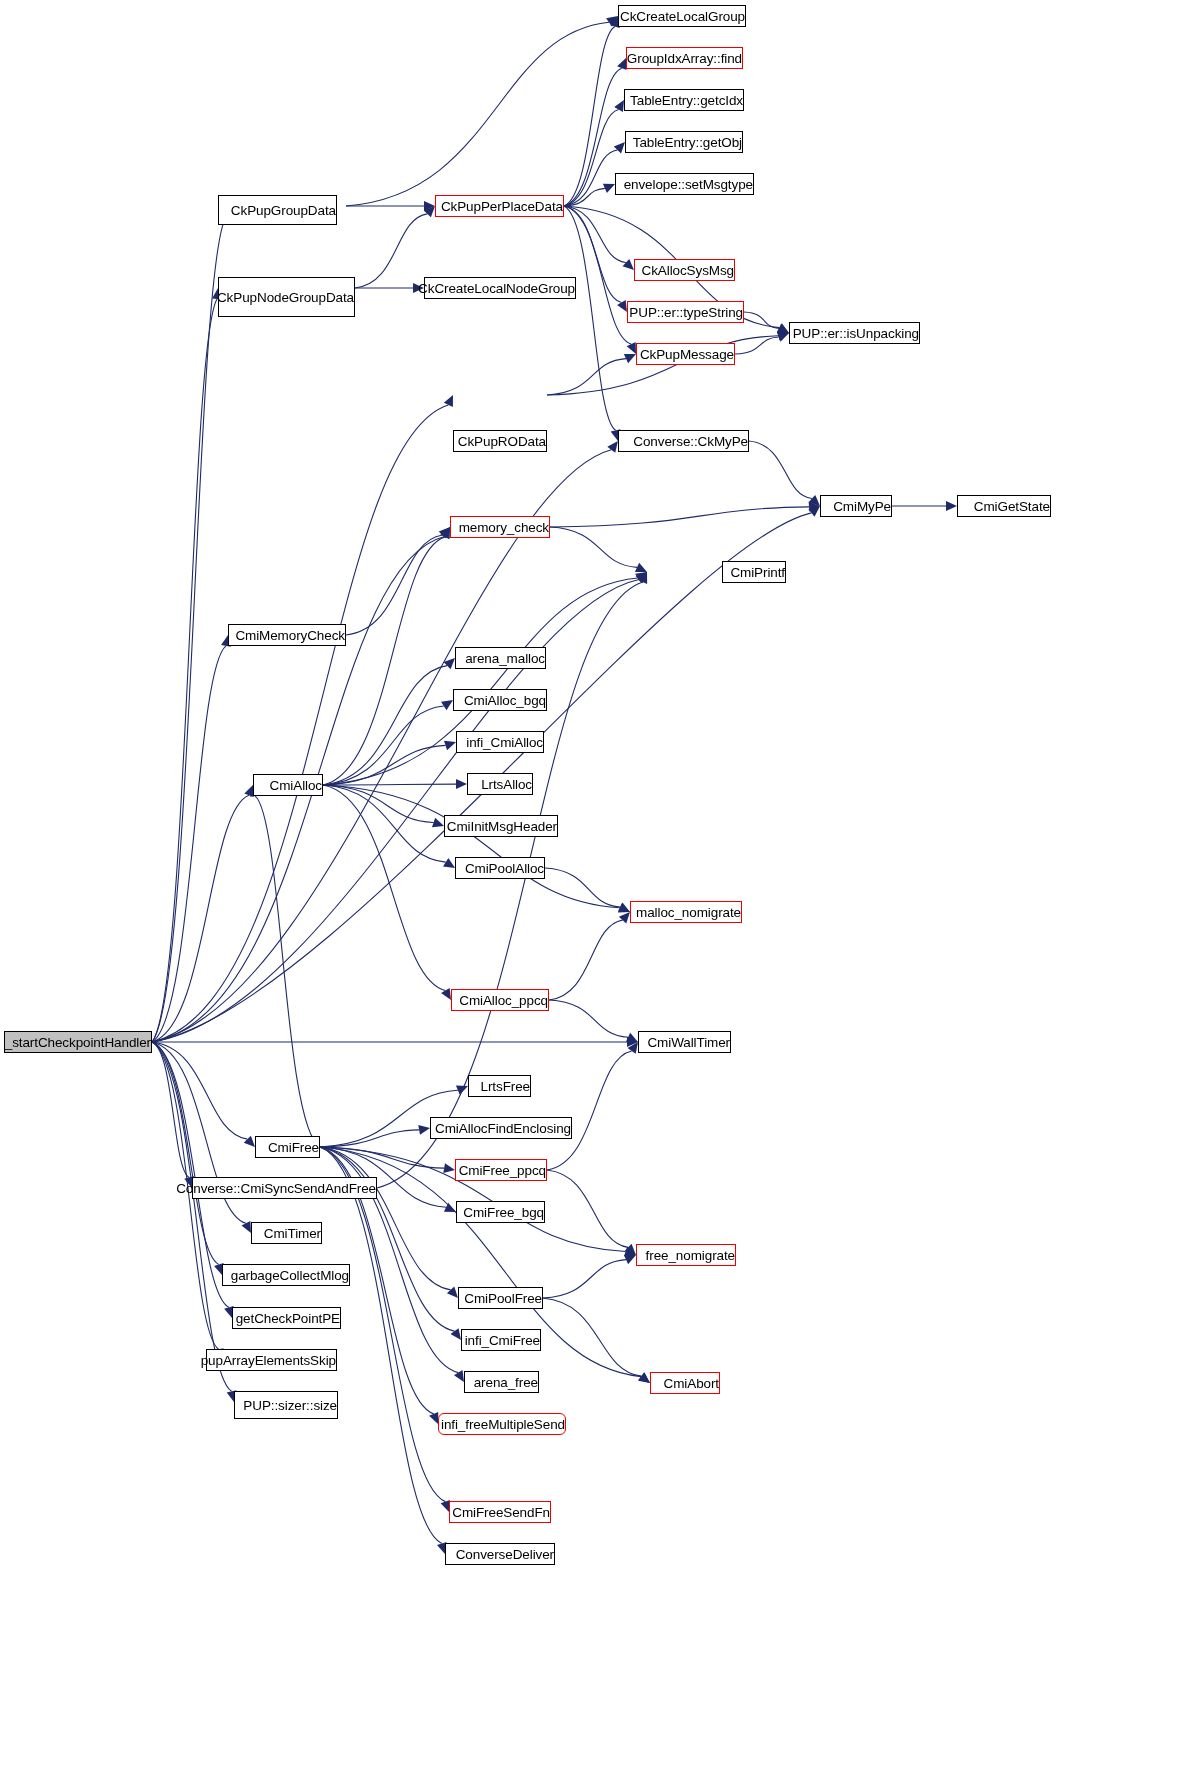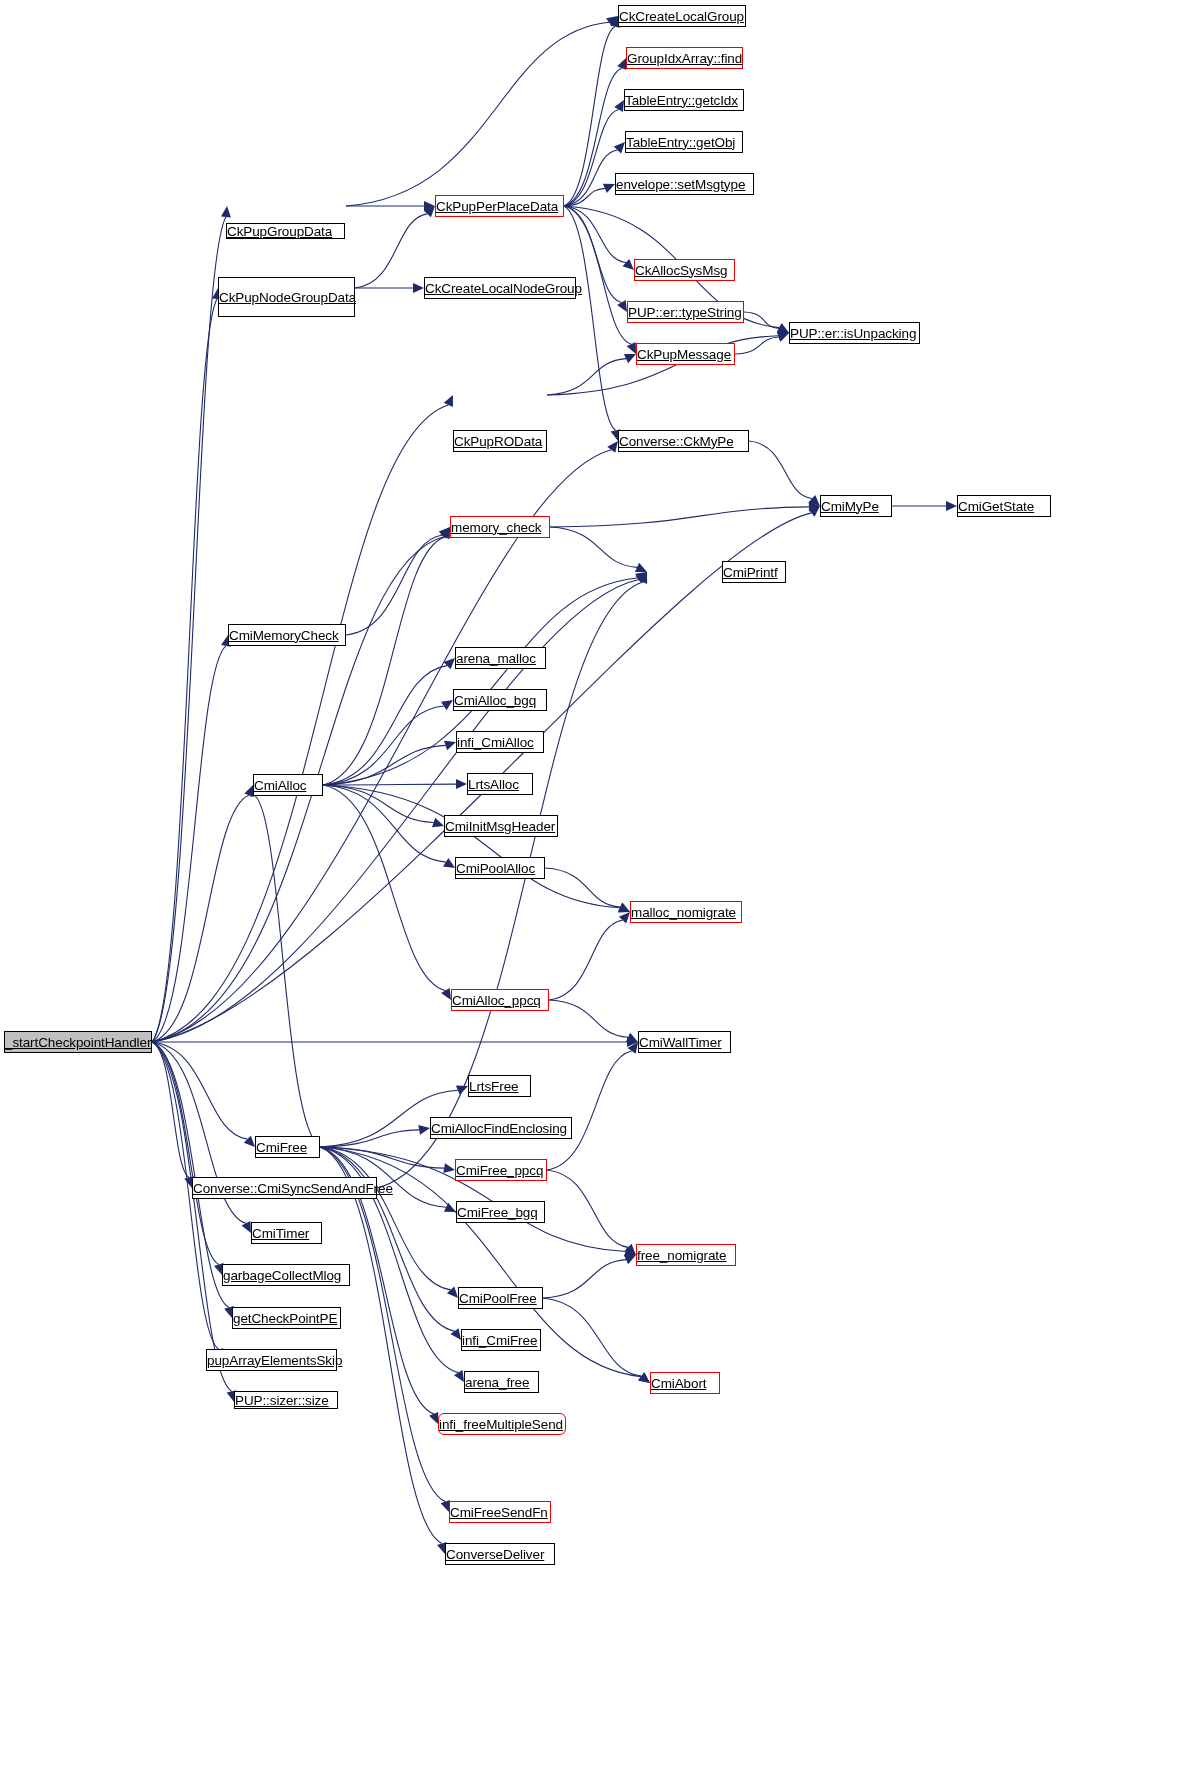--- a/index.html
+++ b/index.html
@@ -29,30 +29,29 @@
   }
   .arrow-head {
     fill: #1f2a68;
     stroke: none;
   }
   .node-box {
     position: absolute;
     box-sizing: border-box;
     display: flex;
     align-items: center;
-    justify-content: flex-start;
+    justify-content: flex-end;
     background: #ffffff;
     border: 1px solid #000000;
     font-family: "Liberation Sans", sans-serif;
     font-size: 13.5px;
     color: #000000;
     white-space: nowrap;
     letter-spacing: -0.1px;
     cursor: pointer;
-    text-decoration: underline;
   }
   .node-box.red {
     border-color: #ee0000;
   }
   .node-box.root {
     background: #c0c0c0;
     border-color: #000000;
   }
   .node-label {
     pointer-events: none;
@@ -203,21 +202,21 @@
       <polygon class="arrow-head" points="636,1255 628.1139763249344,1264.1548146128855 623.9172062998375,1255.0780794423274"></polygon>
       <path class="edge-path" d="M 543 1298 C 601.85 1303.1, 597.2494337922061 1371.0578446012853, 641.3869337922062 1376.1578446012852"></path>
       <polygon class="arrow-head" points="650,1383 638.2768631564268,1380.072874695737 644.4970044279855,1372.2428145068334"></polygon>
       <path class="edge-path" d="M 377 1188 C 525.5 1151.04, 531.2091300797268 619.0347254477344, 642.5841300797268 582.0747254477344"></path>
       <polygon class="arrow-head" points="647,572 647.1635507377879,584.0819390478586 638.0047094216658,580.0675118476103"></polygon>
     </svg>
   <div id="node-layer">
       <div class="node-box root" style="left: 4px; top: 1031px; width: 148px; height: 22px;">
         <span class="node-label">_startCheckpointHandler</span>
       </div>
-      <div class="node-box" style="left: 226px; top: 195px; width: 119px; height: 16px; margin-top: 28px;">
+      <div class="node-box" style="left: 218px; top: 195px; width: 119px; height: 30px;">
         <span class="node-label">CkPupGroupData</span>
       </div>
       <div class="node-box" style="left: 218px; top: 277px; width: 137px; height: 40px;">
         <span class="node-label">CkPupNodeGroupData</span>
       </div>
       <div class="node-box red" style="left: 435px; top: 195px; width: 129px; height: 22px;">
         <span class="node-label">CkPupPerPlaceData</span>
       </div>
       <div class="node-box" style="left: 424px; top: 277px; width: 152px; height: 22px;">
         <span class="node-label">CkCreateLocalNodeGroup</span>
@@ -326,21 +325,21 @@
       </div>
       <div class="node-box" style="left: 222px; top: 1264px; width: 128px; height: 22px;">
         <span class="node-label">garbageCollectMlog</span>
       </div>
       <div class="node-box" style="left: 232px; top: 1307px; width: 109px; height: 22px;">
         <span class="node-label">getCheckPointPE</span>
       </div>
       <div class="node-box" style="left: 206px; top: 1349px; width: 131px; height: 22px;">
         <span class="node-label">pupArrayElementsSkip</span>
       </div>
-      <div class="node-box" style="left: 234px; top: 1391px; width: 104px; height: 18px;">
+      <div class="node-box" style="left: 234px; top: 1391px; width: 104px; height: 28px;">
         <span class="node-label">PUP::sizer::size</span>
       </div>
       <div class="node-box" style="left: 458px; top: 1287px; width: 85px; height: 22px;">
         <span class="node-label">CmiPoolFree</span>
       </div>
       <div class="node-box" style="left: 461px; top: 1329px; width: 80px; height: 22px;">
         <span class="node-label">infi_CmiFree</span>
       </div>
       <div class="node-box" style="left: 464px; top: 1371px; width: 75px; height: 22px;">
         <span class="node-label">arena_free</span>

